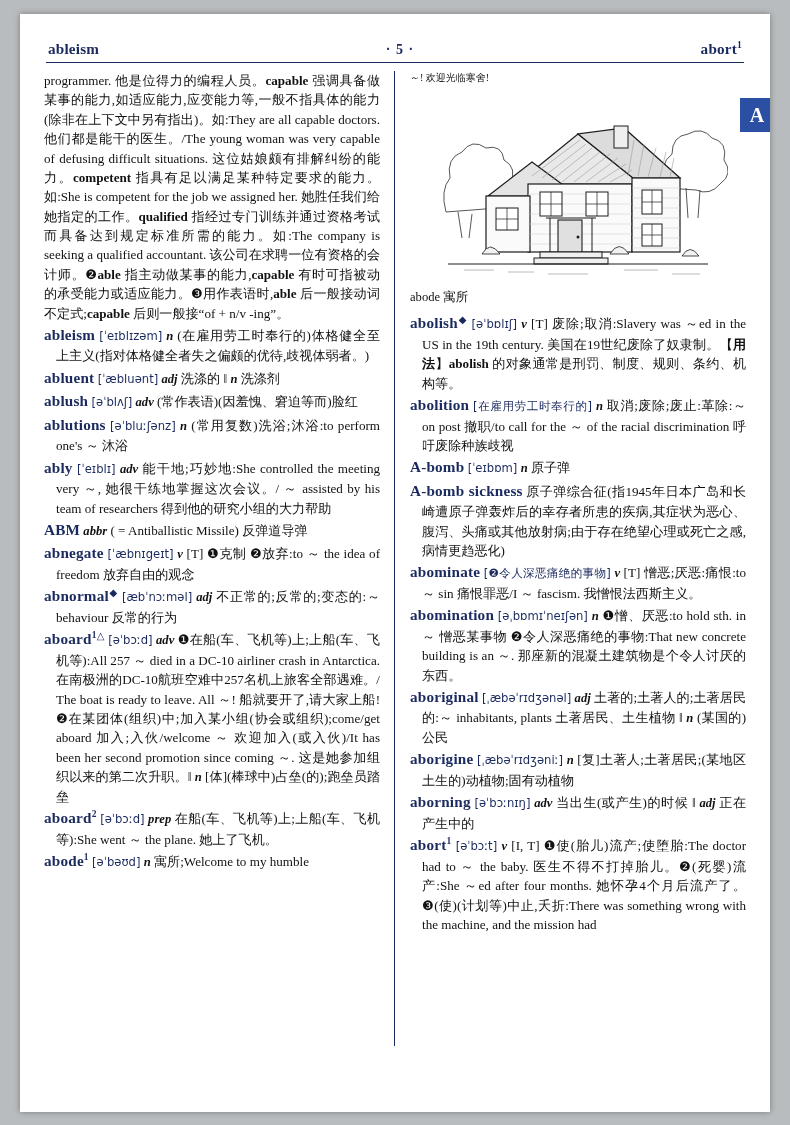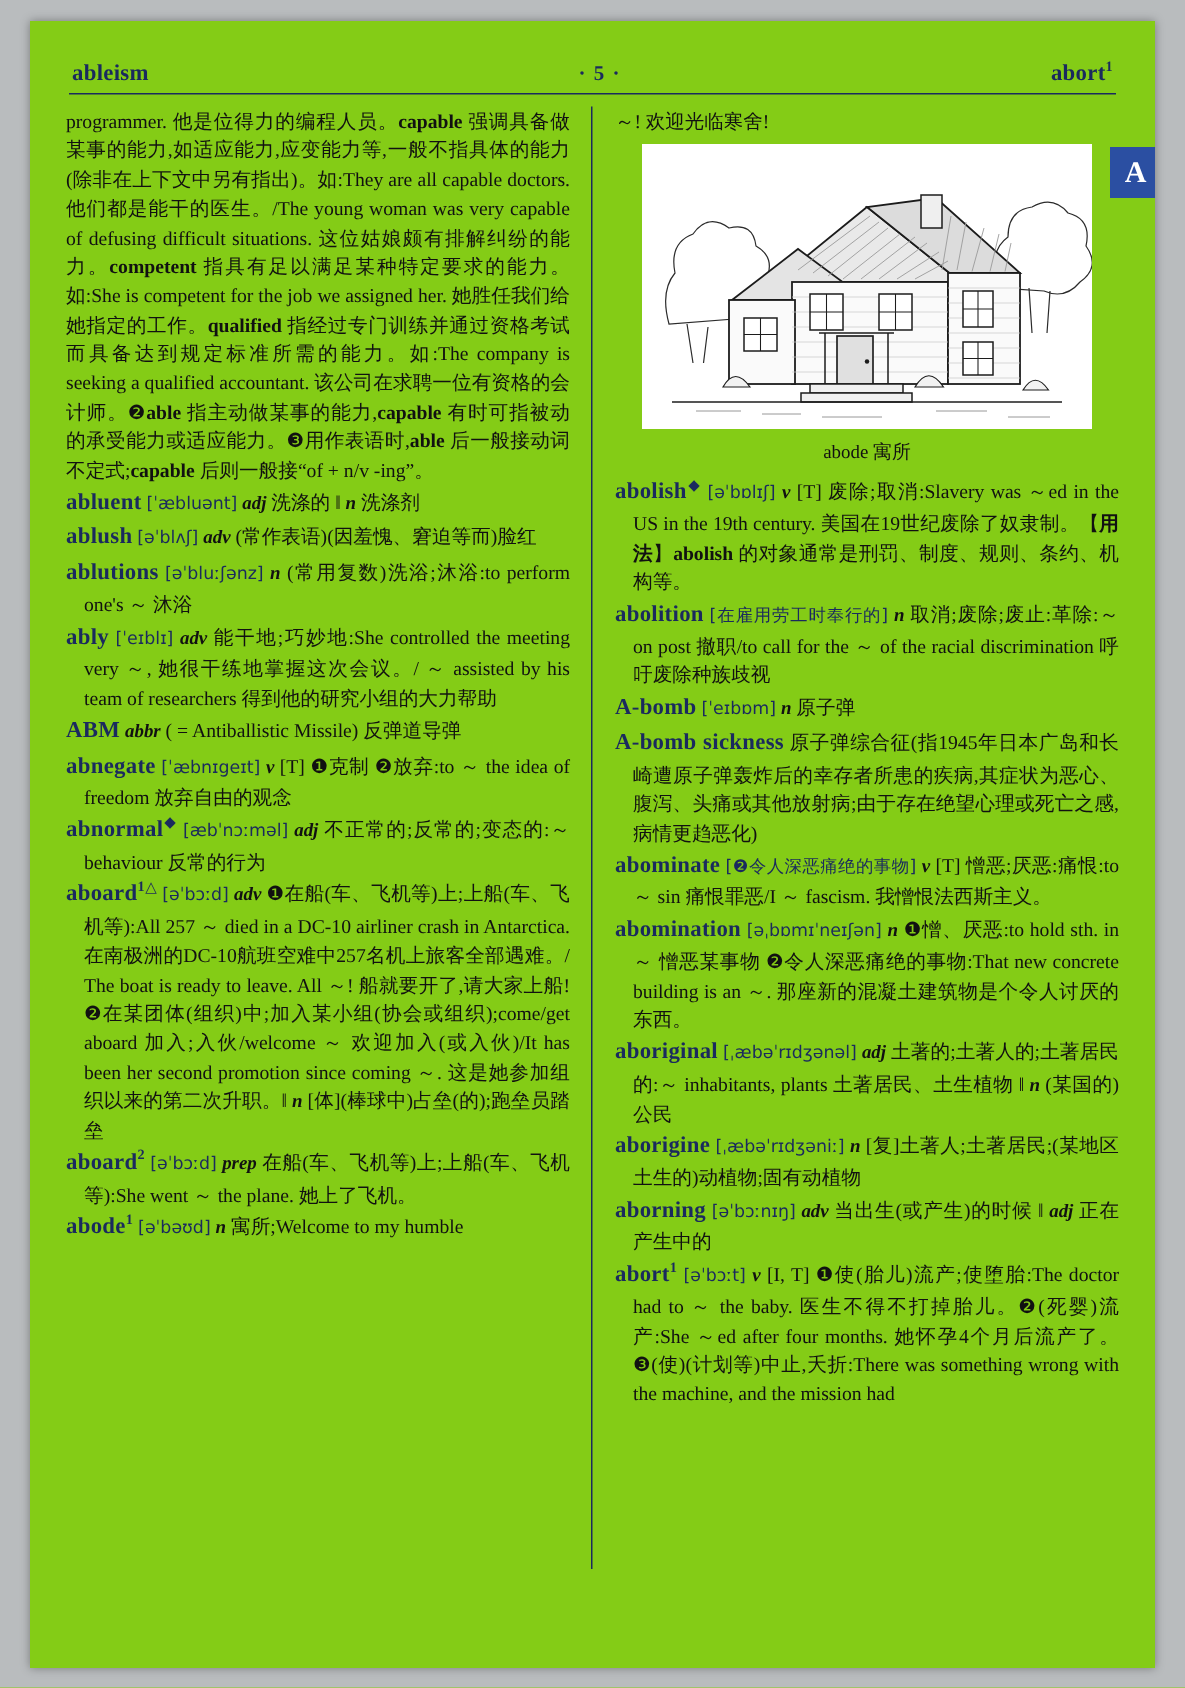--- a/index.html
+++ b/index.html
@@ -5,21 +5,21 @@
   html,body{margin:0;padding:0;}
   body{
     width:790px;height:1125px;
     background:#b9bcbe;
     font-family:"Liberation Serif", serif;
     overflow:hidden;
   }
   .page{
     position:absolute;left:20px;top:14px;
     width:750px;height:1098px;
-    background:#84cc16;
+    background:#ffffff;
     box-shadow:0 0 6px rgba(0,0,0,.35);
     overflow:hidden;
   }
   .inner{
     position:absolute;left:24px;top:26px;
     width:702px;height:1046px;
   }
   .running-head{
     display:flex;justify-content:space-between;align-items:baseline;
     font-weight:bold;font-size:16.5px;color:#1a2a5e;
@@ -44,22 +44,22 @@
   .entry.cont{text-indent:0;padding-left:0;}
   .hw{font-weight:bold;color:#1a2a5e;font-size:15.2px;letter-spacing:.2px;}
   .hw sup{font-size:9.5px;vertical-align:super;font-weight:bold;}
   .ph{color:#1a2a5e;font-family:"DejaVu Sans", sans-serif;font-size:11.6px;}
   .pos{font-weight:bold;font-style:italic;font-size:12.6px;}
   .diamond{color:#1a2a5e;font-size:10px;vertical-align:super;}
   .usage{font-weight:bold;}
   .figure{
     margin:2px 0 6px 0;text-align:center;
   }
-  .fig-cap{font-size:12.6px;text-align:center;margin-top:2px;margin-bottom:6px;}
-  .greet{font-size:13px;margin-bottom:6px;}
+  .fig-cap{font-size:12.6px;margin-top:2px;margin-bottom:6px;}
+  .greet{font-size:10px;margin-bottom:6px;}
   .thumb{
     position:absolute;right:-4px;top:84px;
     width:34px;height:34px;background:#2b4fa2;color:#fff;
     font-weight:bold;font-size:20px;
     display:flex;align-items:center;justify-content:center;
     font-family:"Liberation Serif", serif;
   }
   svg{display:block;margin:0 auto;}
 </style>
 </head>
@@ -72,20 +72,21 @@
       <span class="hw">ableism</span>
       <span class="pageno">· 5 ·</span>
       <span class="hw"><span>abort</span><sup>1</sup></span>
     </div>
     <div class="rule"></div>
 
     <div class="cols">
 
       <div class="col left">
         <div class="entry cont">programmer. 他是位得力的编程人员。<b>capable</b> 强调具备做某事的能力,如适应能力,应变能力等,一般不指具体的能力(除非在上下文中另有指出)。如:They are all capable doctors. 他们都是能干的医生。/The young woman was very capable of defusing difficult situations. 这位姑娘颇有排解纠纷的能力。<b>competent</b> 指具有足以满足某种特定要求的能力。如:She is competent for the job we assigned her. 她胜任我们给她指定的工作。<b>qualified</b> 指经过专门训练并通过资格考试而具备达到规定标准所需的能力。如:The company is seeking a qualified accountant. 该公司在求聘一位有资格的会计师。❷<b>able</b> 指主动做某事的能力,<b>capable</b> 有时可指被动的承受能力或适应能力。❸用作表语时,<b>able</b> 后一般接动词不定式;<b>capable</b> 后则一般接“of + n/v -ing”。</div>
+        <div class="entry"><span class="hw">ableism</span> <span class="ph">[ˈeɪblɪzəm]</span> <span class="pos">n</span> (在雇用劳工时奉行的)体格健全至上主义(指对体格健全者失之偏颇的优待,歧视体弱者。)</div>
         <div class="entry"><span class="hw">abluent</span> <span class="ph">[ˈæbluənt]</span> <span class="pos">adj</span> 洗涤的 ‖ <span class="pos">n</span> 洗涤剂</div>
         <div class="entry"><span class="hw">ablush</span> <span class="ph">[əˈblʌʃ]</span> <span class="pos">adv</span> (常作表语)(因羞愧、窘迫等而)脸红</div>
         <div class="entry"><span class="hw">ablutions</span> <span class="ph">[əˈbluːʃənz]</span> <span class="pos">n</span> (常用复数)洗浴;沐浴:to perform one's ～ 沐浴</div>
         <div class="entry"><span class="hw">ably</span> <span class="ph">[ˈeɪblɪ]</span> <span class="pos">adv</span> 能干地;巧妙地:She controlled the meeting very ～, 她很干练地掌握这次会议。/ ～ assisted by his team of researchers 得到他的研究小组的大力帮助</div>
         <div class="entry"><span class="hw">ABM</span> <span class="pos">abbr</span> ( = Antiballistic Missile) 反弹道导弹</div>
         <div class="entry"><span class="hw">abnegate</span> <span class="ph">[ˈæbnɪgeɪt]</span> <span class="pos">v</span> [T] ❶克制 ❷放弃:to ～ the idea of freedom 放弃自由的观念</div>
         <div class="entry"><span class="hw">abnormal</span><span class="diamond">◆</span> <span class="ph">[æbˈnɔːməl]</span> <span class="pos">adj</span> 不正常的;反常的;变态的:～ behaviour 反常的行为</div>
         <div class="entry"><span class="hw">aboard<sup>1</sup></span><span class="diamond">△</span> <span class="ph">[əˈbɔːd]</span> <span class="pos">adv</span> ❶在船(车、飞机等)上;上船(车、飞机等):All 257 ～ died in a DC-10 airliner crash in Antarctica. 在南极洲的DC-10航班空难中257名机上旅客全部遇难。/ The boat is ready to leave. All ～! 船就要开了,请大家上船! ❷在某团体(组织)中;加入某小组(协会或组织);come/get aboard 加入;入伙/welcome ～ 欢迎加入(或入伙)/It has been her second promotion since coming ～. 这是她参加组织以来的第二次升职。‖ <span class="pos">n</span> [体](棒球中)占垒(的);跑垒员踏垒</div>
         <div class="entry"><span class="hw">aboard<sup>2</sup></span> <span class="ph">[əˈbɔːd]</span> <span class="pos">prep</span> 在船(车、飞机等)上;上船(车、飞机等):She went ～ the plane. 她上了飞机。</div>
         <div class="entry"><span class="hw">abode<sup>1</sup></span> <span class="ph">[əˈbəʊd]</span> <span class="pos">n</span> 寓所;Welcome to my humble</div>

